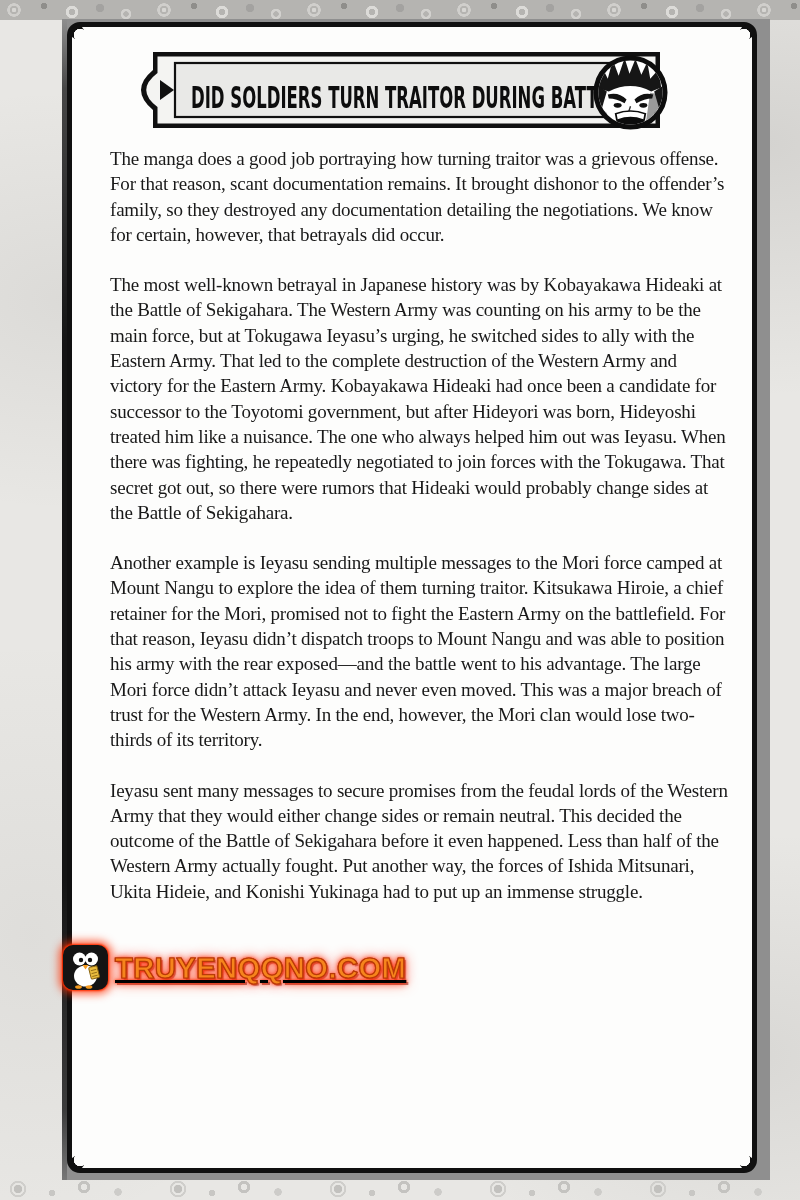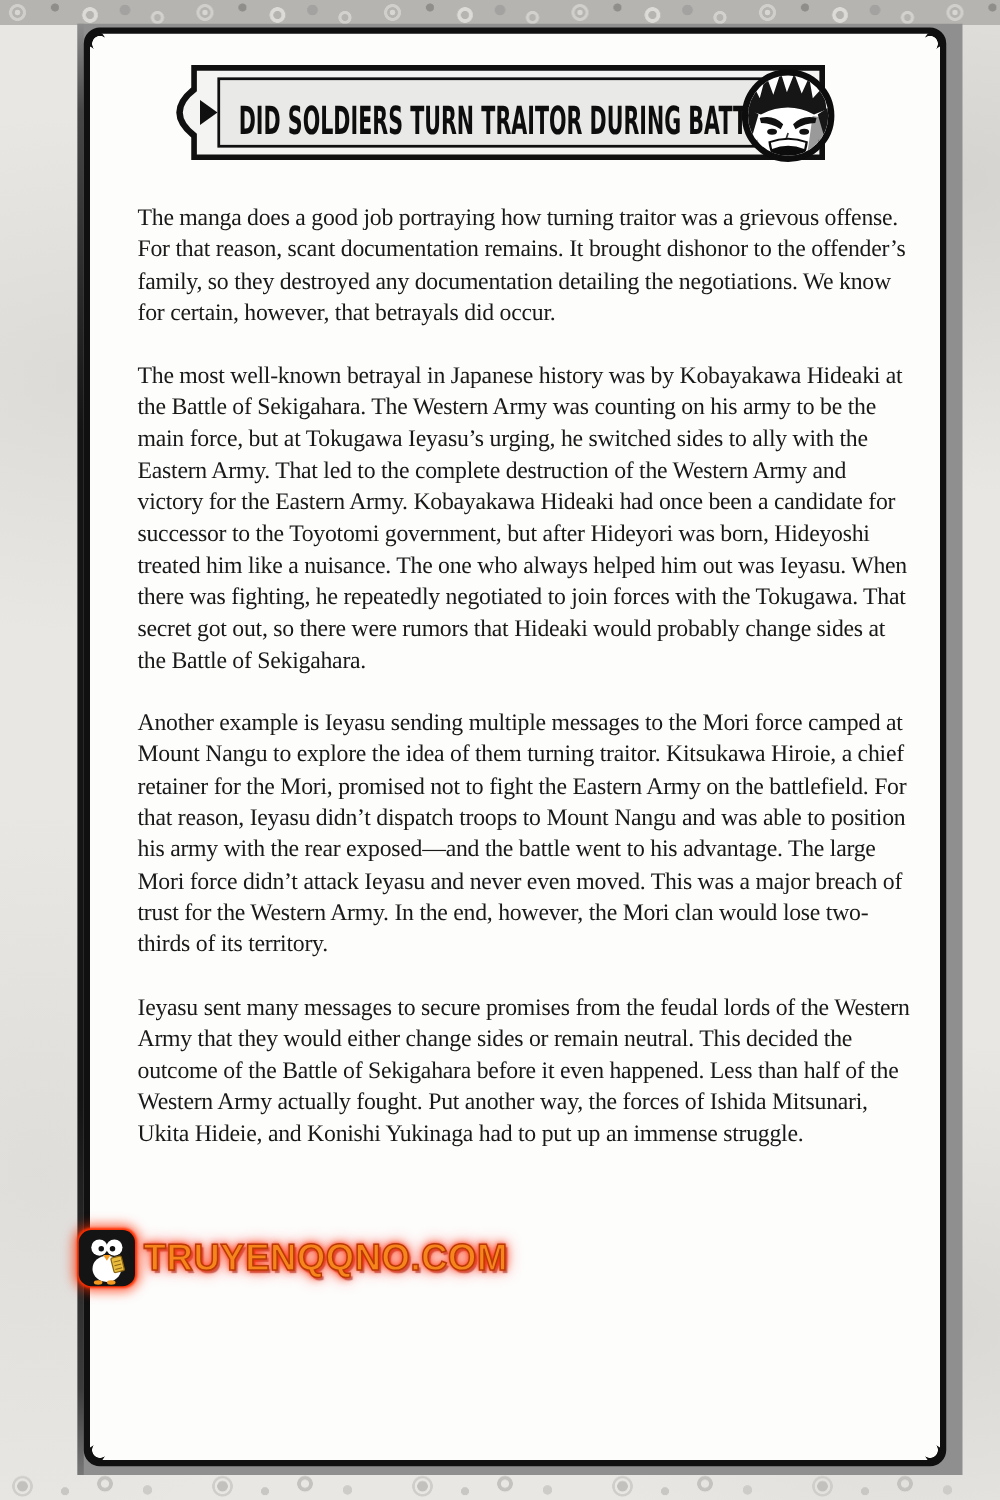--- a/index.html
+++ b/index.html
@@ -46,23 +46,23 @@
   .notch.tl{left:-2px;top:-2px;background:radial-gradient(circle at 10px 10px, transparent 6px, #101010 6.5px);}
   .notch.tr{right:-2px;top:-2px;background:radial-gradient(circle at 4px 10px, transparent 6px, #101010 6.5px);}
   .notch.bl{left:-2px;bottom:-2px;background:radial-gradient(circle at 10px 4px, transparent 6px, #101010 6.5px);}
   .notch.br{right:-2px;bottom:-2px;background:radial-gradient(circle at 4px 4px, transparent 6px, #101010 6.5px);}
   
   .banner{position:absolute;left:123px;top:49px;width:540px;height:82px;z-index:3;}
   .portrait{position:absolute;left:592px;top:54px;width:77px;height:77px;z-index:4;}
   
   .article{position:absolute;left:110px;top:146px;width:620px;z-index:3;
     font-size:19px;line-height:25.3px;color:#191919;letter-spacing:-0.2px;}
-  .article p{margin:16px 0 25px 0;}
+  .article p{margin:0 0 25px 0;}
   
-  .watermark{position:absolute;left:63px;top:984px;display:flex;align-items:center;gap:7px;z-index:6;}
+  .watermark{position:absolute;left:63px;top:945px;display:flex;align-items:center;gap:7px;z-index:6;text-decoration:underline;}
   .mascot{width:45px;height:45px;border-radius:10px;background:#141414;
     box-shadow:0 0 2px 1px #ff2f00, 0 0 9px 4px rgba(255,47,0,.75);}
   .site-text{
     font-family:"Liberation Sans",sans-serif;font-weight:900;font-size:30px;letter-spacing:.5px;
     color:#f6851c;-webkit-text-stroke:1.2px #b93a07;transform:scaleX(.97);transform-origin:left center;
     text-shadow:0 0 3px #ff2a00, 0 0 7px #ff2a00, 0 0 13px rgba(255,42,0,.9), 2px 2px 1px rgba(120,10,0,.55);}
 </style>
 </head>
 <body>
 

